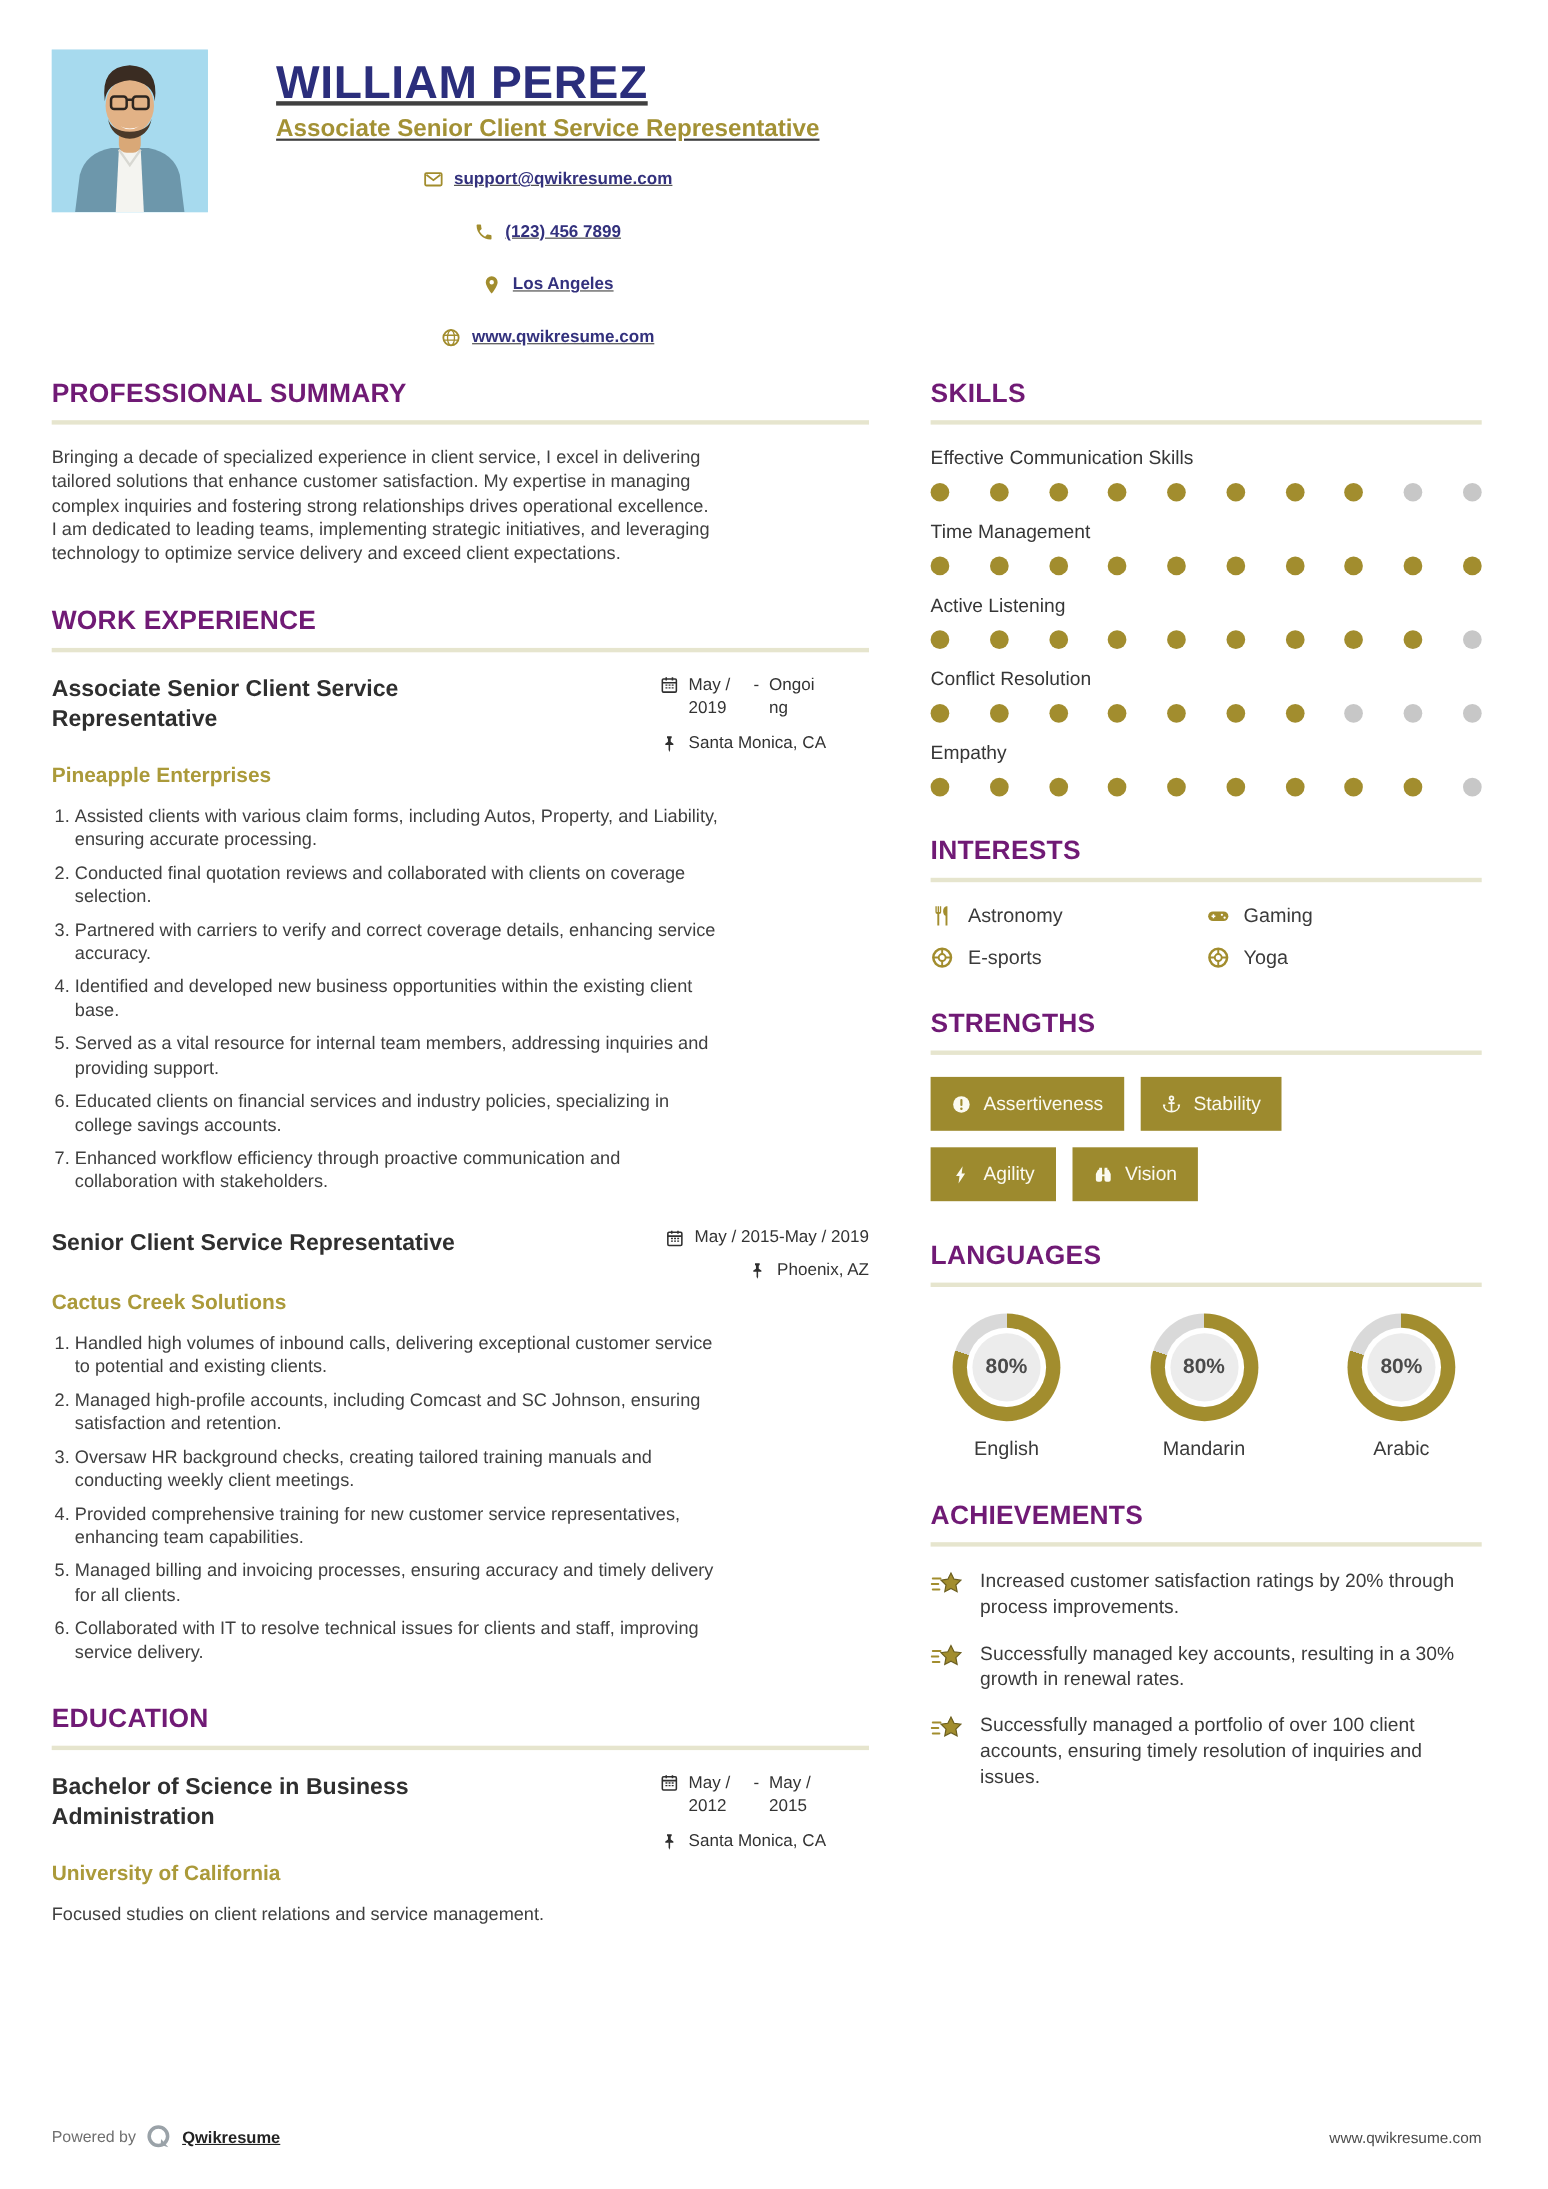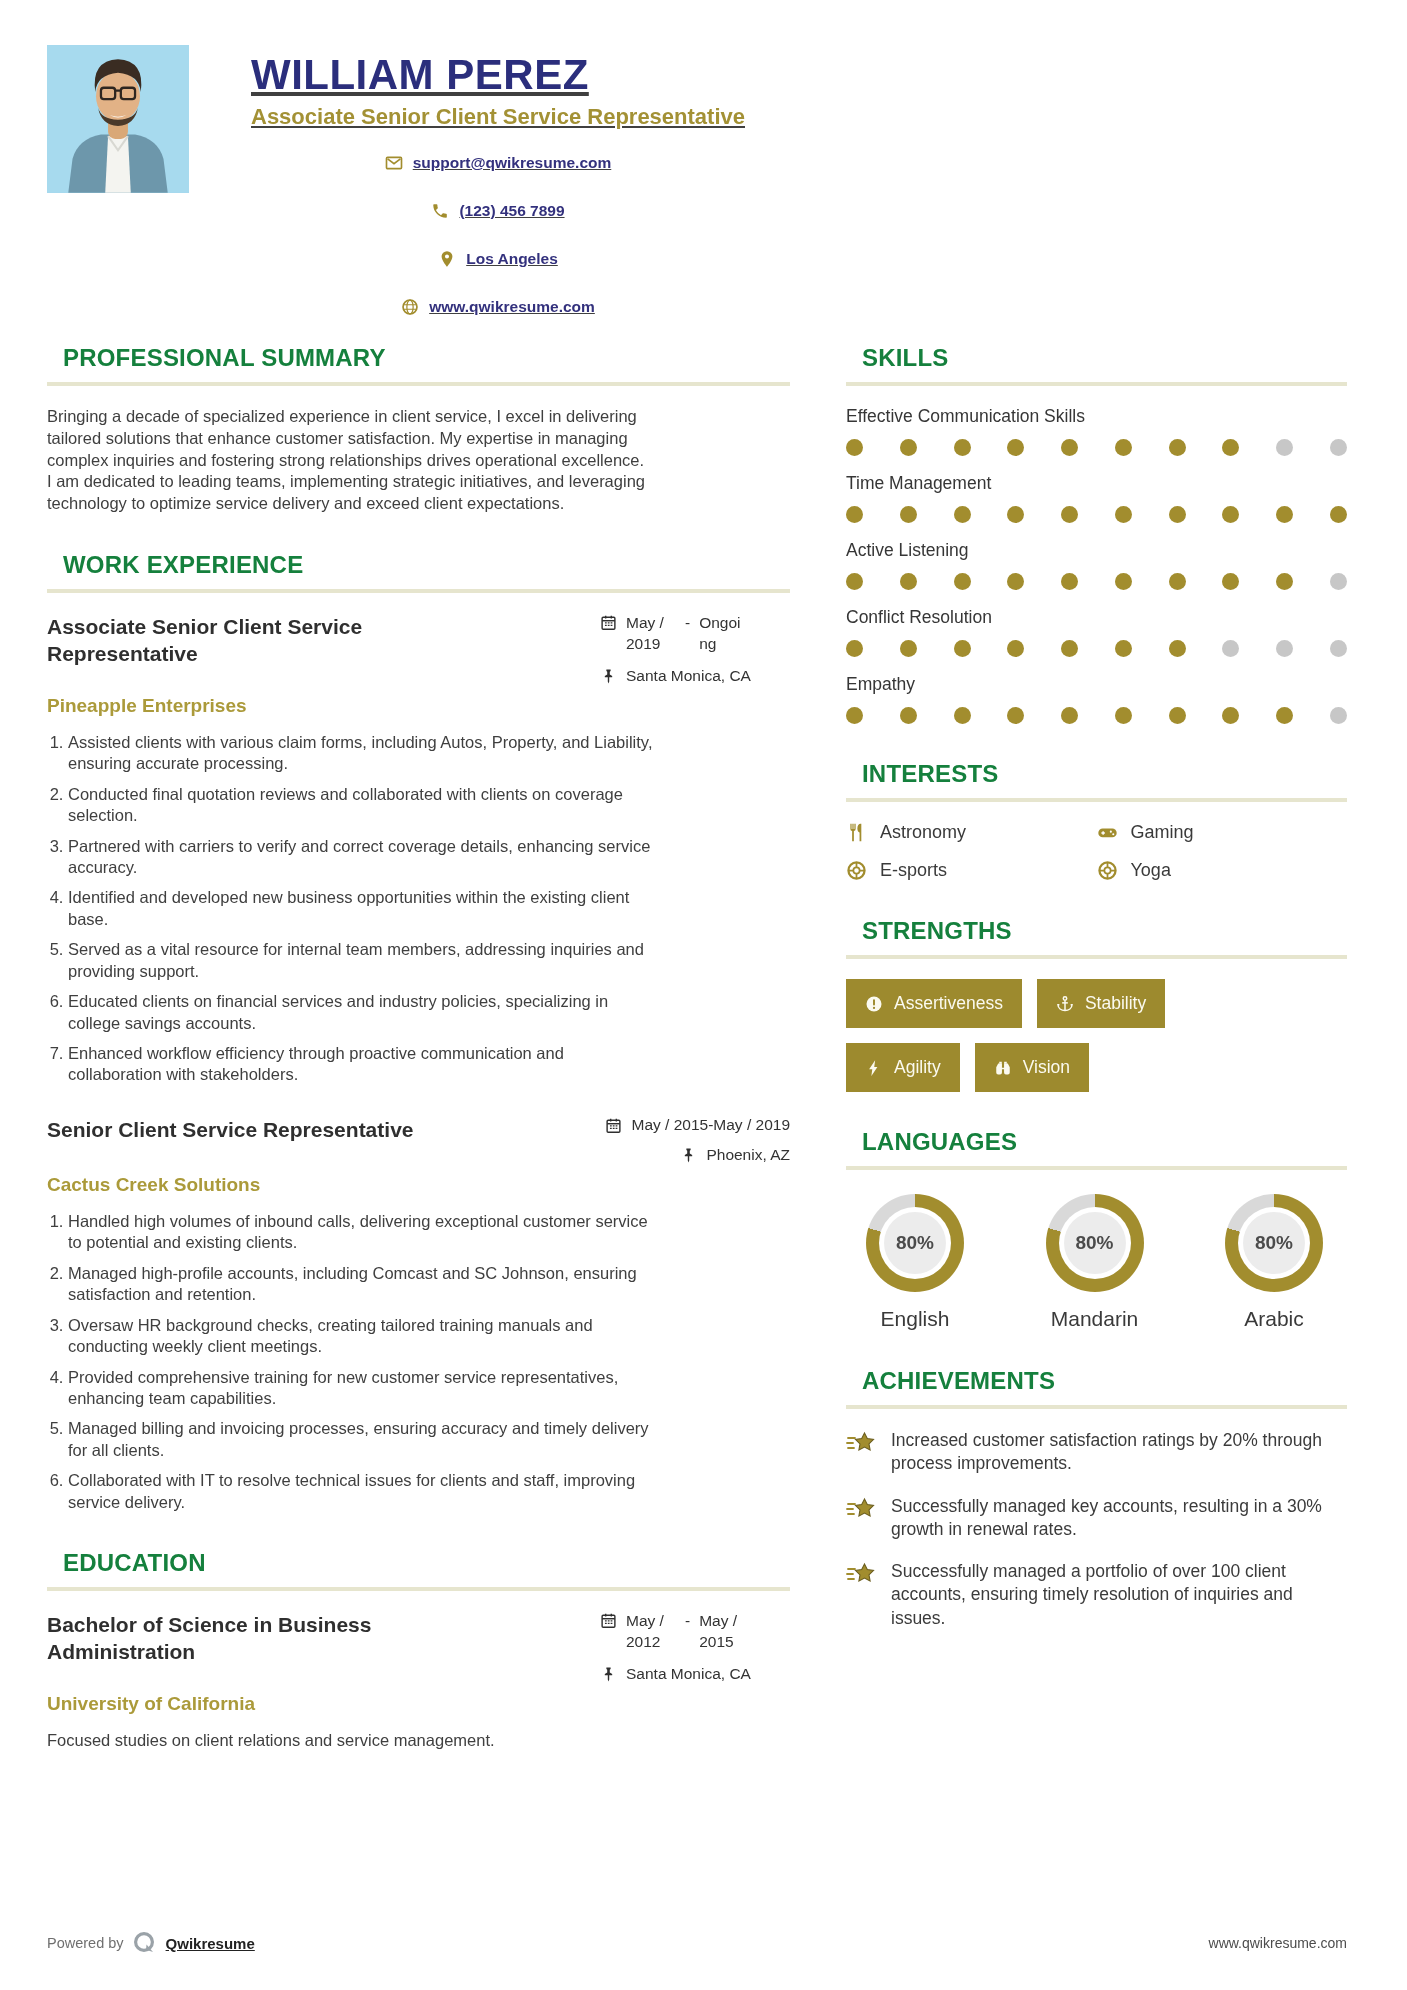--- a/index.html
+++ b/index.html
@@ -27,22 +27,22 @@
   .contact-item .icon svg { width:100%; height:100%; display:block; }
   .contact-text { font-size:15.5px; font-weight:700; color:#33317d; }
 
   
   .content { display:flex; padding:28px 60px 0 47px; gap:56px; }
   .col-left { width:743px; flex:none; }
   .col-right { flex:1; min-width:0; }
 
   .section { margin-bottom:36px; }
   .sec-head {
-    font-size:24px; font-weight:800; color:#15803d; letter-spacing:0.2px;
-    margin:0 0 10px 16px;
+    font-size:24px; font-weight:800; color:#701a75; letter-spacing:0.2px;
+    margin:0 0 10px 0;
   }
   .rule { height:4px; background:#e6e5ce; margin-bottom:20px; }
 
   
   .summary-text { width:604px; font-size:16.5px; line-height:1.32; color:#3f3f3f; }
 
   .job { margin-bottom:30px; }
   .job-head { display:flex; justify-content:space-between; align-items:flex-start; }
   .job-title { font-size:21px; font-weight:700; color:#2f2f2f; line-height:1.3; max-width:470px; }
   .job-meta { flex:none; display:flex; flex-direction:column; gap:12px; width:190px; }
@@ -81,21 +81,21 @@
 
   .langs { display:flex; justify-content:space-between; padding:4px 8px 0 4px; }
   .lang { text-align:center; width:130px; }
   .ring { width:98px; height:98px; border-radius:50%; position:relative; margin:0 auto; }
   .ring::before { content:""; position:absolute; inset:13px; background:#fff; border-radius:50%; }
   .ring-inner {
     position:absolute; inset:18px; background:#ececec; border-radius:50%;
     display:flex; align-items:center; justify-content:center;
     font-size:19px; font-weight:700; color:#4b4b4b;
   }
-  .lang-label { margin-top:15px; font-size:21px; color:#3a3a3a; }
+  .lang-label { margin-top:15px; font-size:18px; color:#3a3a3a; }
 
   .ach { display:flex; gap:15px; margin-bottom:19px; }
   .ach-icon { width:30px; height:26px; color:#a28d2e; flex:none; margin-top:2px; }
   .ach-icon svg { width:100%; height:100%; display:block; }
   .ach-text { font-size:17.5px; line-height:1.33; color:#3b3b3b; }
 
   
   .footer {
     position:absolute; left:47px; right:60px; bottom:34px;
     display:flex; justify-content:space-between; align-items:center;

